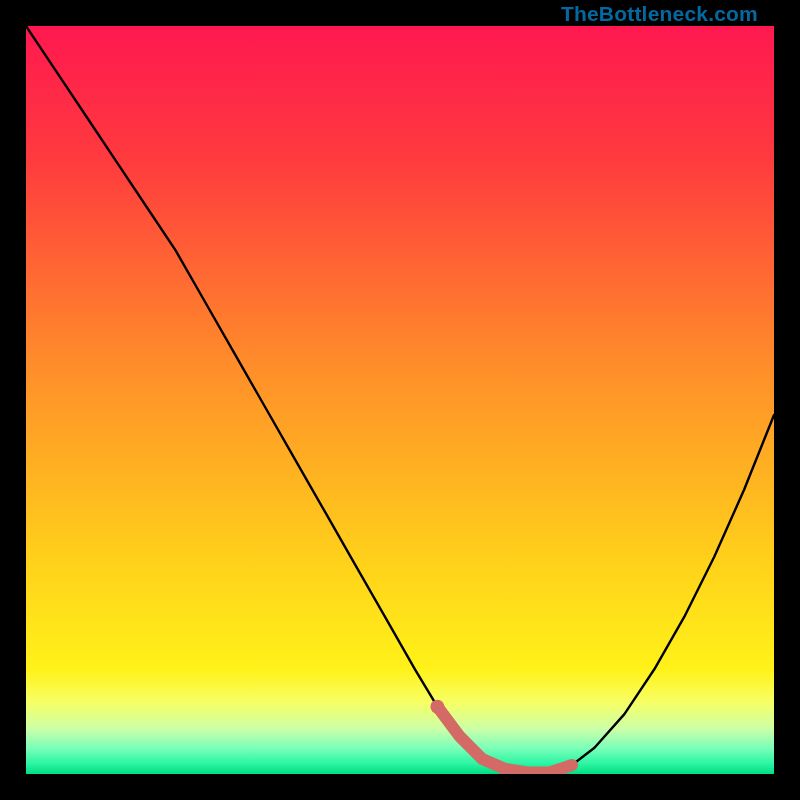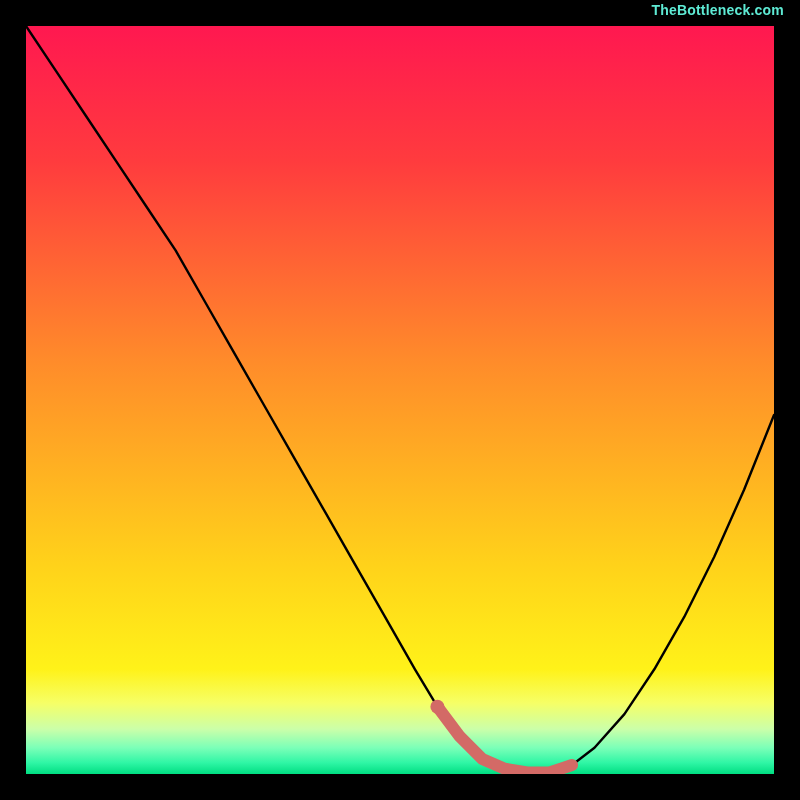--- a/index.html
+++ b/index.html
@@ -18,25 +18,25 @@
     height: 748px;
     overflow: hidden;
   }
   .gradient-bg {
     position: absolute;
     inset: 0;
   }
   .watermark {
     position: absolute;
     top: 2px;
-    right: 16px;
+    right: 42px;
     font-family: Arial, Helvetica, sans-serif;
-    font-size: 14px;
+    font-size: 21px;
     font-weight: 600;
-    color: #5eead4;
+    color: #0369a1;
     letter-spacing: 0.2px;
   }
   svg.curve {
     position: absolute;
     inset: 0;
     width: 100%;
     height: 100%;
   }
 </style>
 </head>

